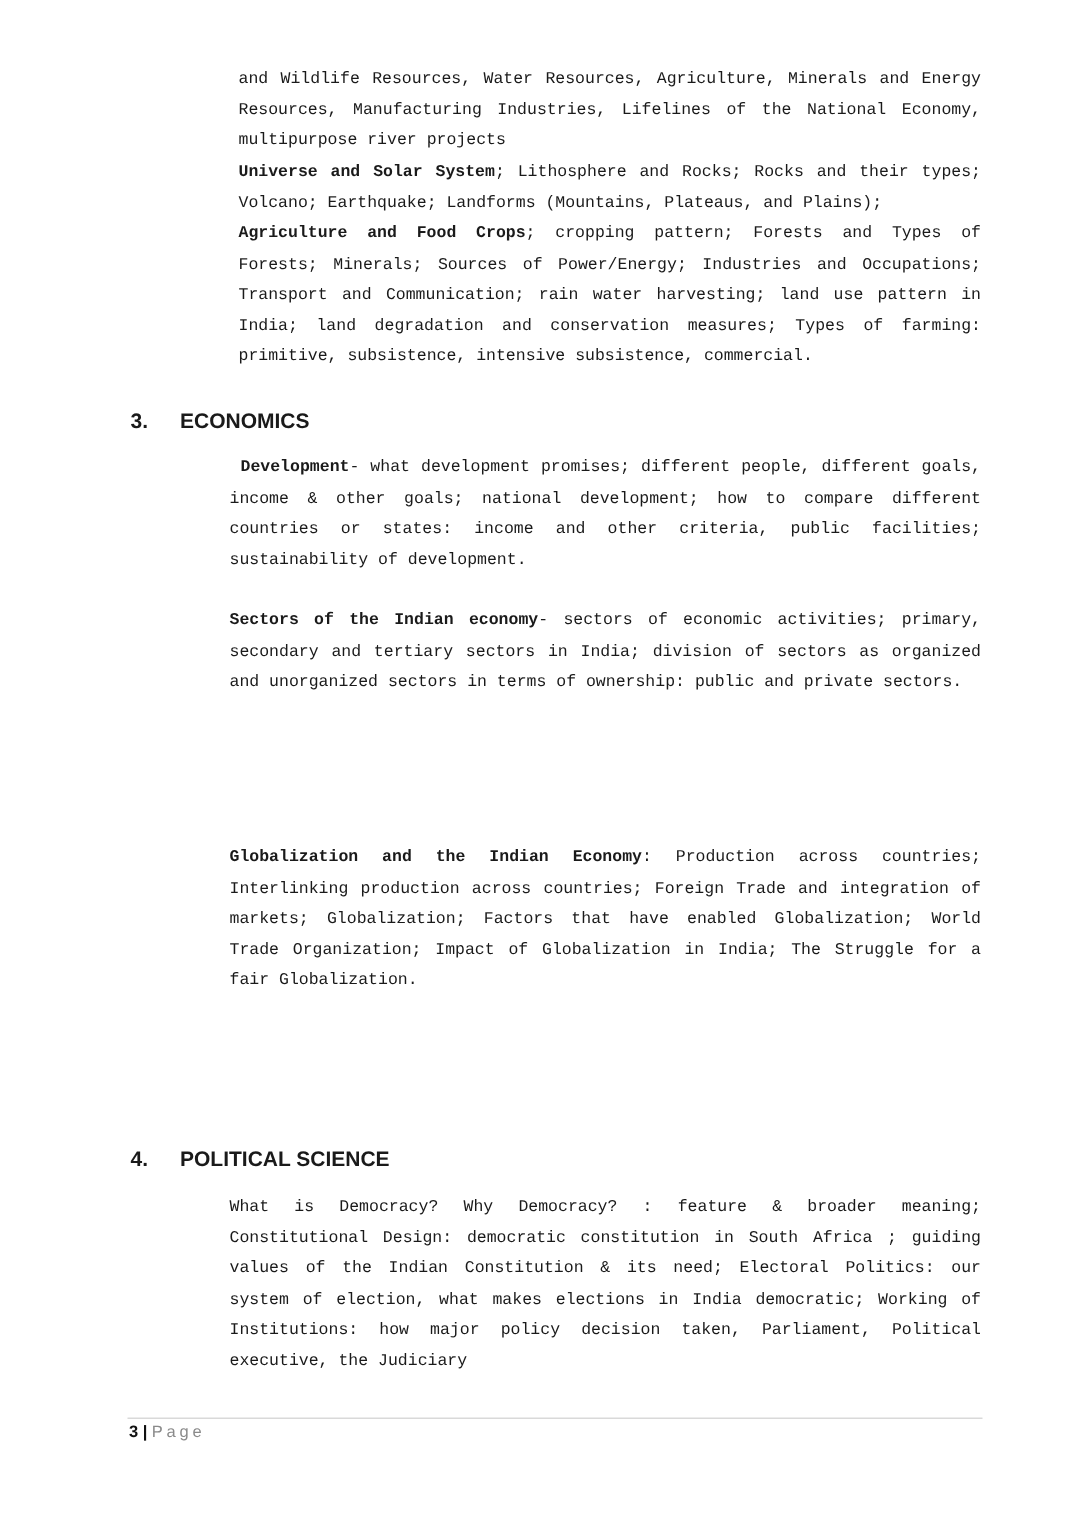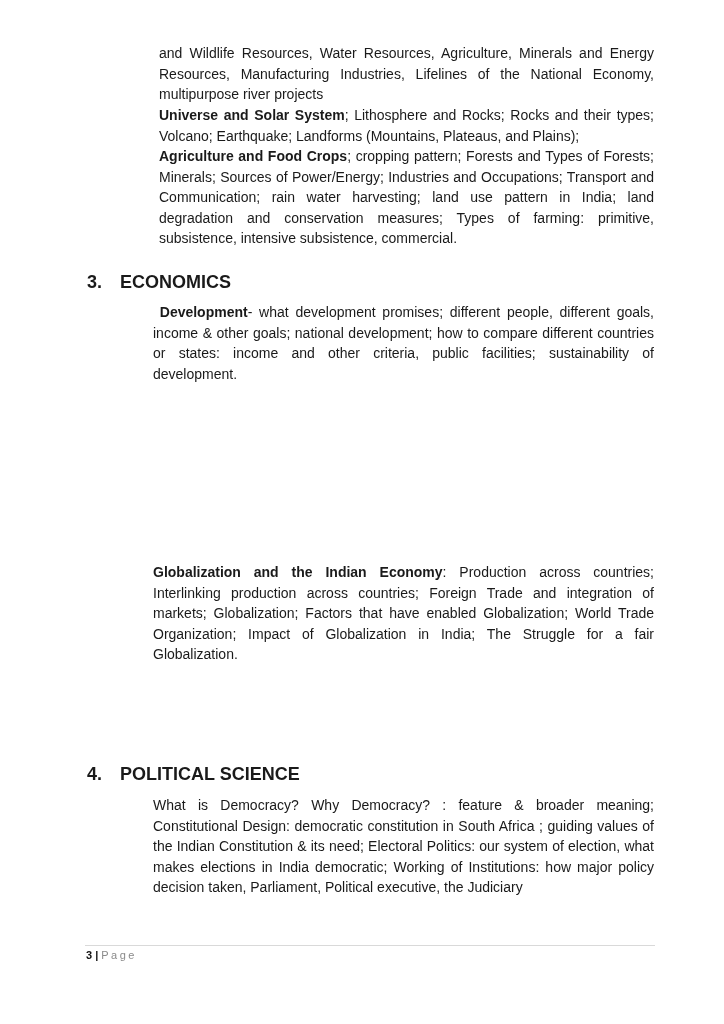--- a/index.html
+++ b/index.html
@@ -1,24 +1,24 @@
 <!DOCTYPE html>
 <html><head>
 <meta charset="utf-8">
 <style>
   html, body { margin:0; padding:0; background:#ffffff; }
   body { width:724px; height:1024px; position:relative; overflow:hidden;
          font-family:"Liberation Sans", sans-serif; color:#1a1a1a; }
   .page { position:absolute; left:0; top:0; width:724px; height:1024px; }
-  .para { position:absolute; font-size:14px; line-height:20.5px; text-align:justify;
-          text-align-last:left; margin:0; }
+  .para { position:absolute; font-size:11px; line-height:20.5px; text-align:justify;
+          text-align-last:left; margin:0;font-family:Liberation Mono, monospace; }
   .para b { font-weight:bold; }
   .indent1 { left:159px; width:495px; }
   .indent2 { left:153px; width:501px; }
-  .heading { position:absolute; left:87px; font-size:18px; font-weight:bold; margin:0; }
+  .heading { position:absolute; left:87px; font-size:14px; font-weight:bold; margin:0; }
   .heading .num { display:inline-block; width:33px; }
   .footer-line { position:absolute; left:85px; top:945px; width:570px; height:1px; background:#d9d9d9; }
   .footer { position:absolute; left:86px; top:949px; font-size:11px; }
   .footer .pnum { font-weight:bold; color:#111; }
   .footer .sep { font-weight:bold; color:#111; margin:0 3px; }
   .footer .plabel { color:#8a8a8a; letter-spacing:2.5px; }
 </style>
 </head>
 <body>
 
@@ -37,20 +37,23 @@
   </p>
 
   <h2 class="heading" style="top:272px;">
     <span class="num">3.</span><span>ECONOMICS</span>
   </h2>
 
   <p class="para indent2" style="top:302px;">
     &nbsp;<b>Development</b><span>- what development promises; different people, different goals, income &amp; other goals; national development;  how to compare different countries or states: income and other criteria, public facilities; sustainability of development.</span>
   </p>
 
+  <p class="para indent2" style="top:404px;">
+    <b>Sectors of the Indian economy</b><span>- sectors of economic activities; primary, secondary and tertiary sectors in India; division of sectors as organized and unorganized sectors in terms of ownership: public and private sectors.</span>
+  </p>
 
 
   <p class="para indent2" style="top:562px;">
     <b>Globalization and the Indian Economy</b><span>:  Production across countries; Interlinking production across countries;  Foreign Trade and integration of markets;  Globalization;  Factors that have enabled Globalization;  World Trade Organization;  Impact of Globalization in India;  The Struggle for a fair Globalization.</span>
   </p>
 
 
   <h2 class="heading" style="top:764px;">
     <span class="num">4.</span><span>POLITICAL SCIENCE</span>
   </h2>

